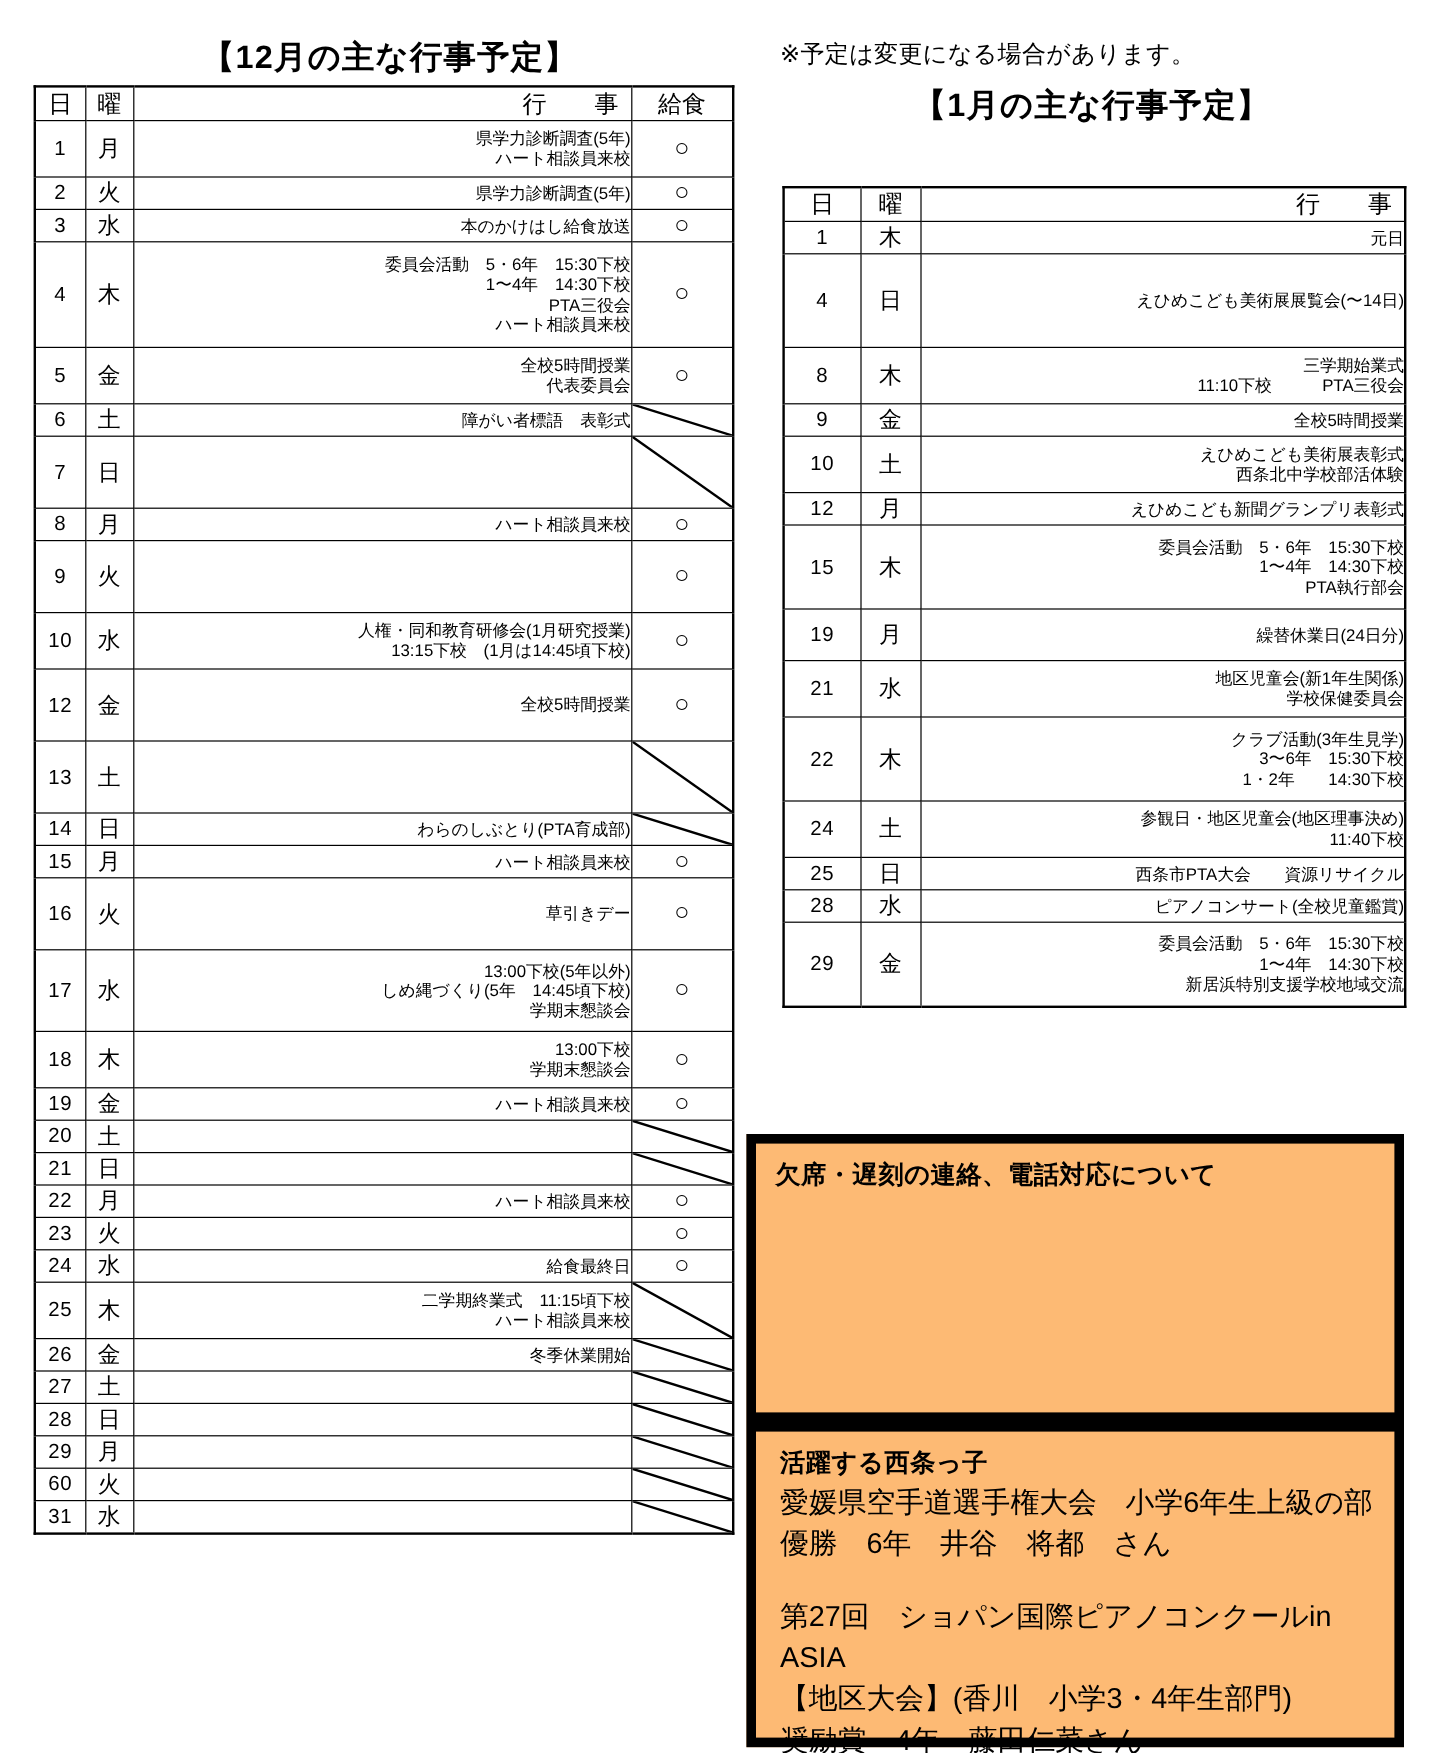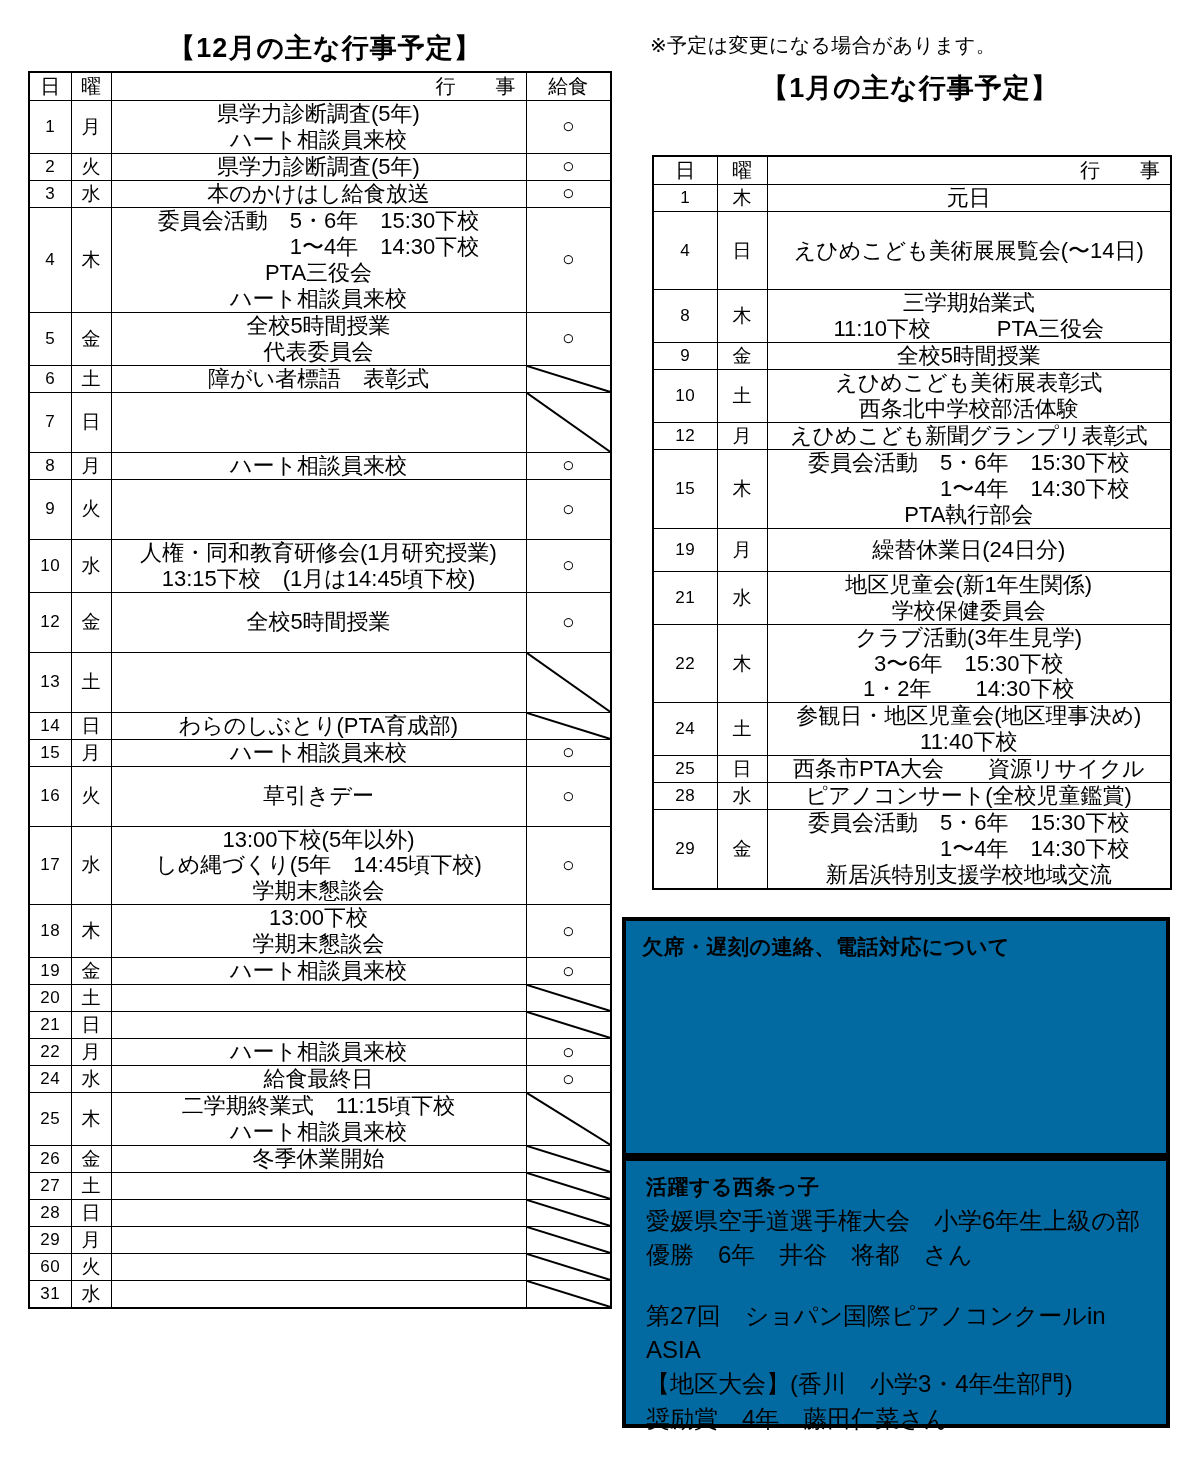--- a/index.html
+++ b/index.html
@@ -36,22 +36,22 @@
   .c-day {
     text-align: center;
     font-size: 17px;
     letter-spacing: 0.5px;
   }
   .c-dow {
     text-align: center;
     font-size: 19px;
   }
   .c-ev {
-    text-align: center;
-    font-size: 22px;
+    text-align: right;
+    font-size: 14px;
     padding: 1px 0 1px 5px;
     line-height: 1.18;
     white-space: pre-line;
   }
   .c-lunch {
     text-align: center;
     font-size: 19px;
     position: relative;
   }
   .hdr-day, .hdr-dow, .hdr-lunch {
@@ -117,23 +117,24 @@
   #jan-table {
     position: absolute;
     left: 652px;
     top: 155px;
     width: 518px;
   }
 
   
   .infobox {
     position: absolute;
-    border: 4px solid #000000;
-    background: #0369a1;
+    border: 8px solid #000000;
+    background: #fdba74;
     box-sizing: border-box;
+    margin-top: 28px;
   }
   #absence-box {
     left: 622px;
     top: 917px;
     width: 548px;
     height: 240px;
     padding: 12px 16px 0 16px;
   }
   #absence-title {
     font-size: 21px;
@@ -339,20 +340,26 @@
           <td class="c-lunch outer-right slash">
             <svg viewBox="0 0 100 100" preserveAspectRatio="none" aria-hidden="true">
               <line x1="0" y1="0" x2="100" y2="100" stroke="#000" stroke-width="2" vector-effect="non-scaling-stroke"></line>
             </svg>
           </td>
         </tr>
         <tr style="height: 26px;">
           <td class="c-day outer-left">22</td>
           <td class="c-dow">月</td>
           <td class="c-ev">ハート相談員来校</td>
+          <td class="c-lunch outer-right"><span class="mark-o">○</span></td>
+        </tr>
+        <tr style="height: 26px;">
+          <td class="c-day outer-left">23</td>
+          <td class="c-dow">火</td>
+          <td class="c-ev"></td>
           <td class="c-lunch outer-right"><span class="mark-o">○</span></td>
         </tr>
         <tr style="height: 26px;">
           <td class="c-day outer-left">24</td>
           <td class="c-dow">水</td>
           <td class="c-ev">給食最終日</td>
           <td class="c-lunch outer-right"><span class="mark-o">○</span></td>
         </tr>
         <tr style="height: 47px;">
           <td class="c-day outer-left">25</td>

